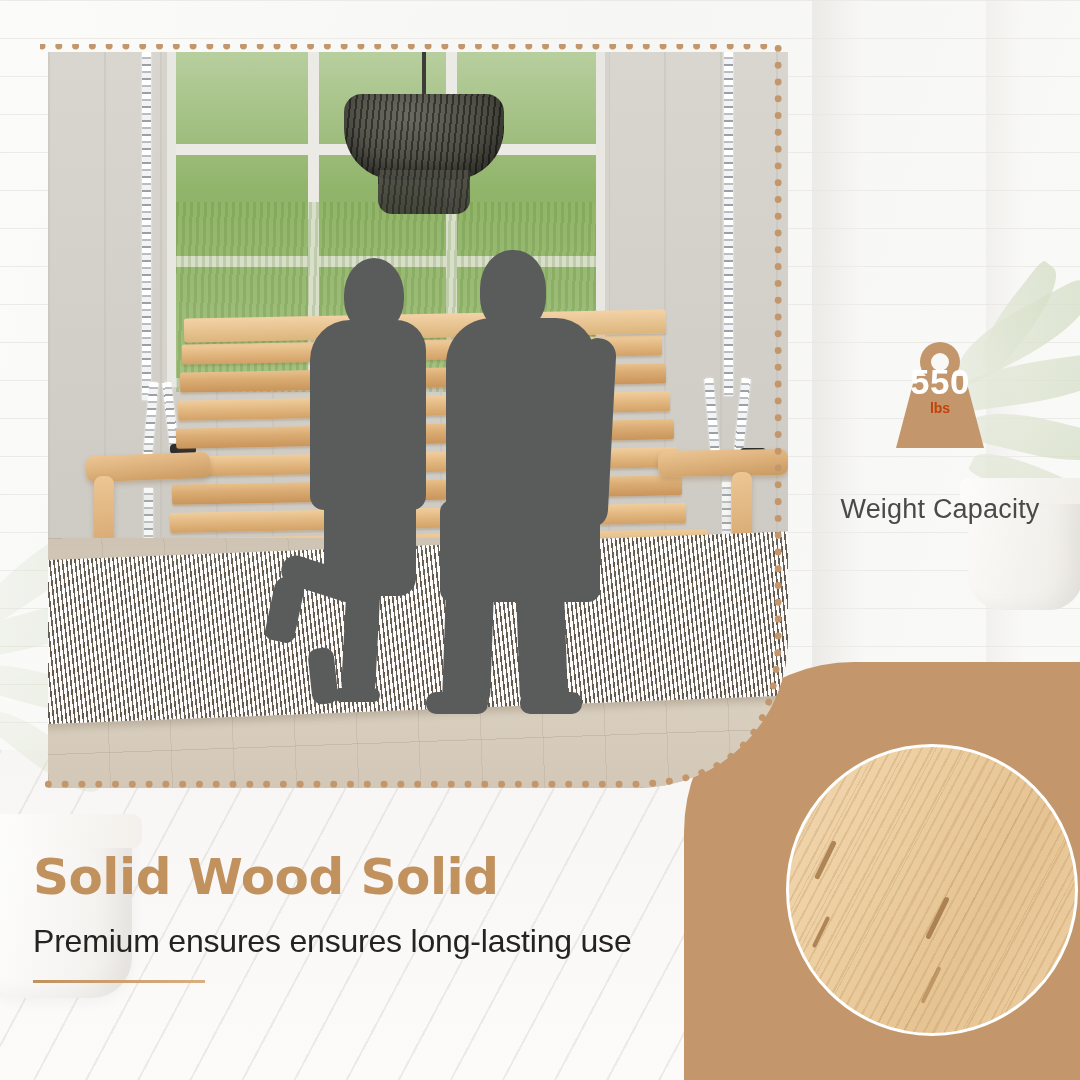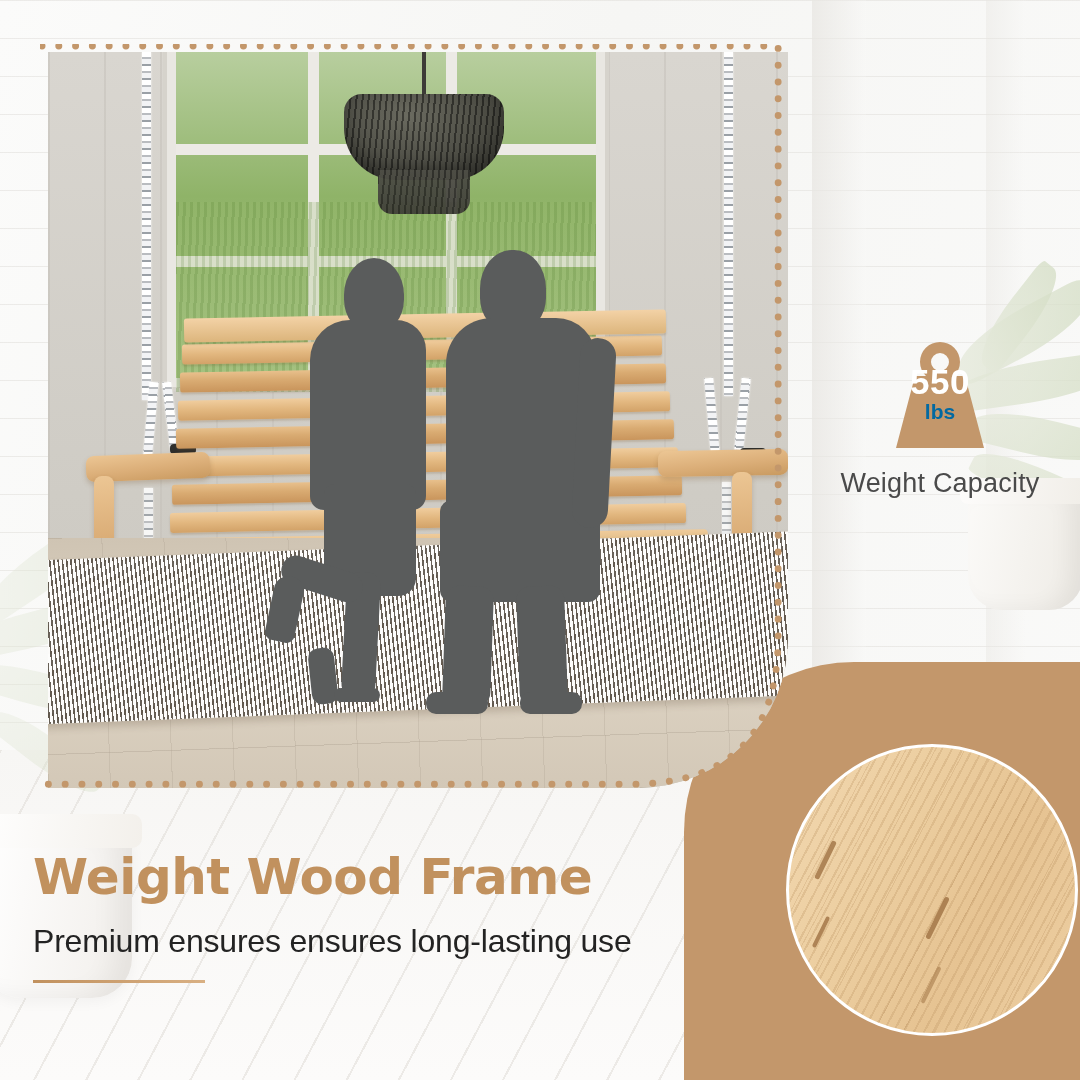--- a/index.html
+++ b/index.html
@@ -189,24 +189,24 @@
 
   
   .badge-block{position:absolute;left:812px;top:338px;width:256px;text-align:center;z-index:20;}
   .badge-wrap{position:relative;width:120px;height:118px;margin:0 auto;}
   .badge-num{
     position:absolute;left:0;right:0;top:24px;
     color:#ffffff;font-size:35px;font-weight:bold;letter-spacing:.5px;
   }
   .badge-unit{
     position:absolute;left:0;right:0;top:62px;
-    color:#0369a1;font-size:21px;font-weight:bold;
+    color:#c2410c;font-size:14px;font-weight:bold;
   }
   .badge-label{
-    margin-top:12px;font-size:27px;color:#4a4a4a;letter-spacing:.2px;
+    margin-top:38px;font-size:27px;color:#4a4a4a;letter-spacing:.2px;
   }
 
   
   .tan-panel{
     position:absolute;left:684px;top:662px;width:396px;height:418px;
     background:#c3976b;
     border-radius:170px 0 0 0;
     z-index:8;
   }
   .wood-circle{
@@ -365,18 +365,18 @@
       <svg width="120" height="118" viewBox="0 0 120 118">
         <path d="M60 4 a20 20 0 0 0 -20 20 a20 20 0 0 0 6 14 h-11 L16 110 h88 L85 38 h-11 a20 20 0 0 0 6 -14 A20 20 0 0 0 60 4 Z M60 15 a9 9 0 1 1 0 18 a9 9 0 0 1 0 -18 Z" fill="#c3976b"></path>
       </svg>
       <div class="badge-num">550</div>
       <div class="badge-unit">lbs</div>
     </div>
     <div class="badge-label">Weight Capacity</div>
   </div>
 
   <div class="headline">
-    <div class="h-title">Weight Wood Frame</div>
+    <div class="h-title">Solid Wood Solid</div>
     <div class="h-sub">Premium ensures ensures long-lasting use</div>
     <div class="h-rule"></div>
   </div>
 
 </div>
 
 </body></html>

